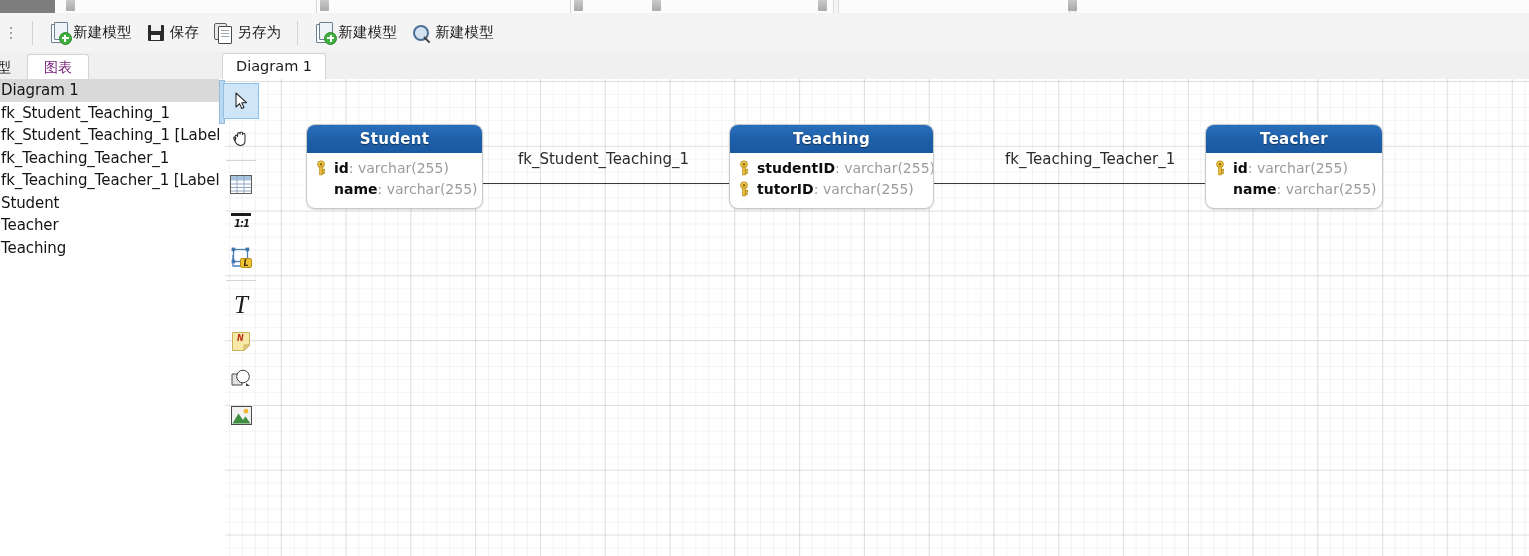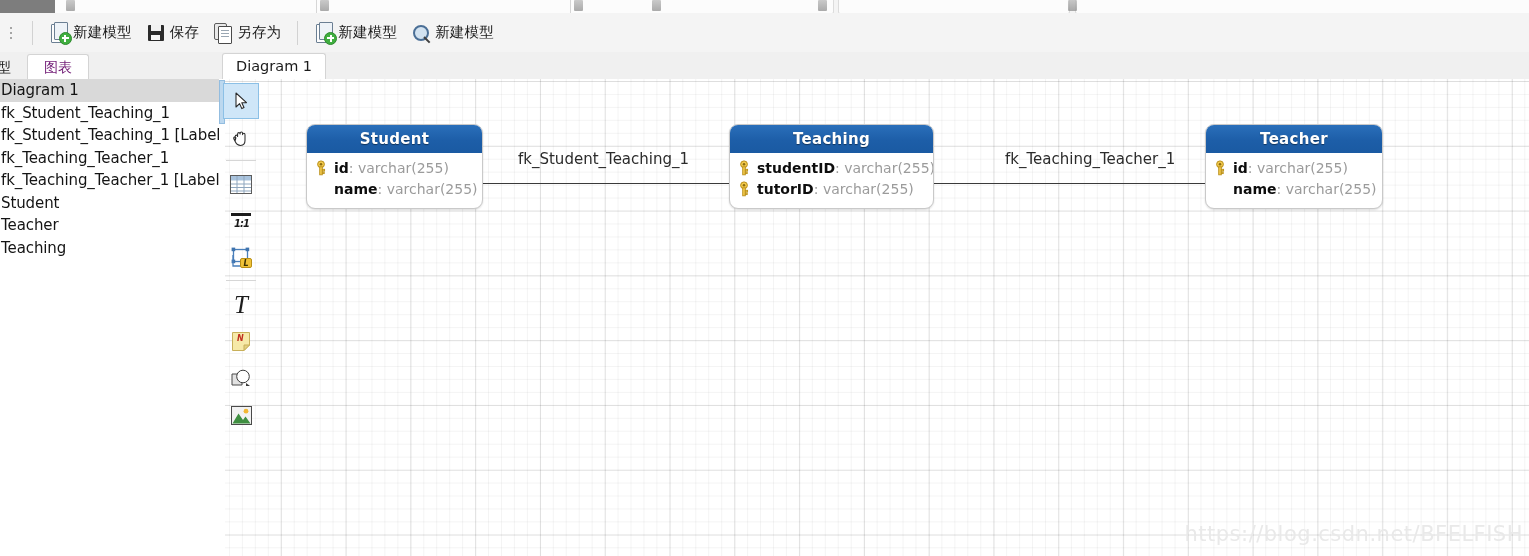--- a/index.html
+++ b/index.html
@@ -405,18 +405,17 @@
             <span class="e-type">:&nbsp;<span>varchar(255)</span></span>
           </div>
           <div class="e-row">
             <span class="e-key empty"></span>
             <span class="e-col">name</span>
             <span class="e-type">:&nbsp;<span>varchar(255)</span></span>
           </div>
         </div>
       </div>
 
-      <div class="watermark">https://blog.csdn.net/BFELFISH</div>
 
     </div>
   </div>
 
 </div>
 
 </body></html>

